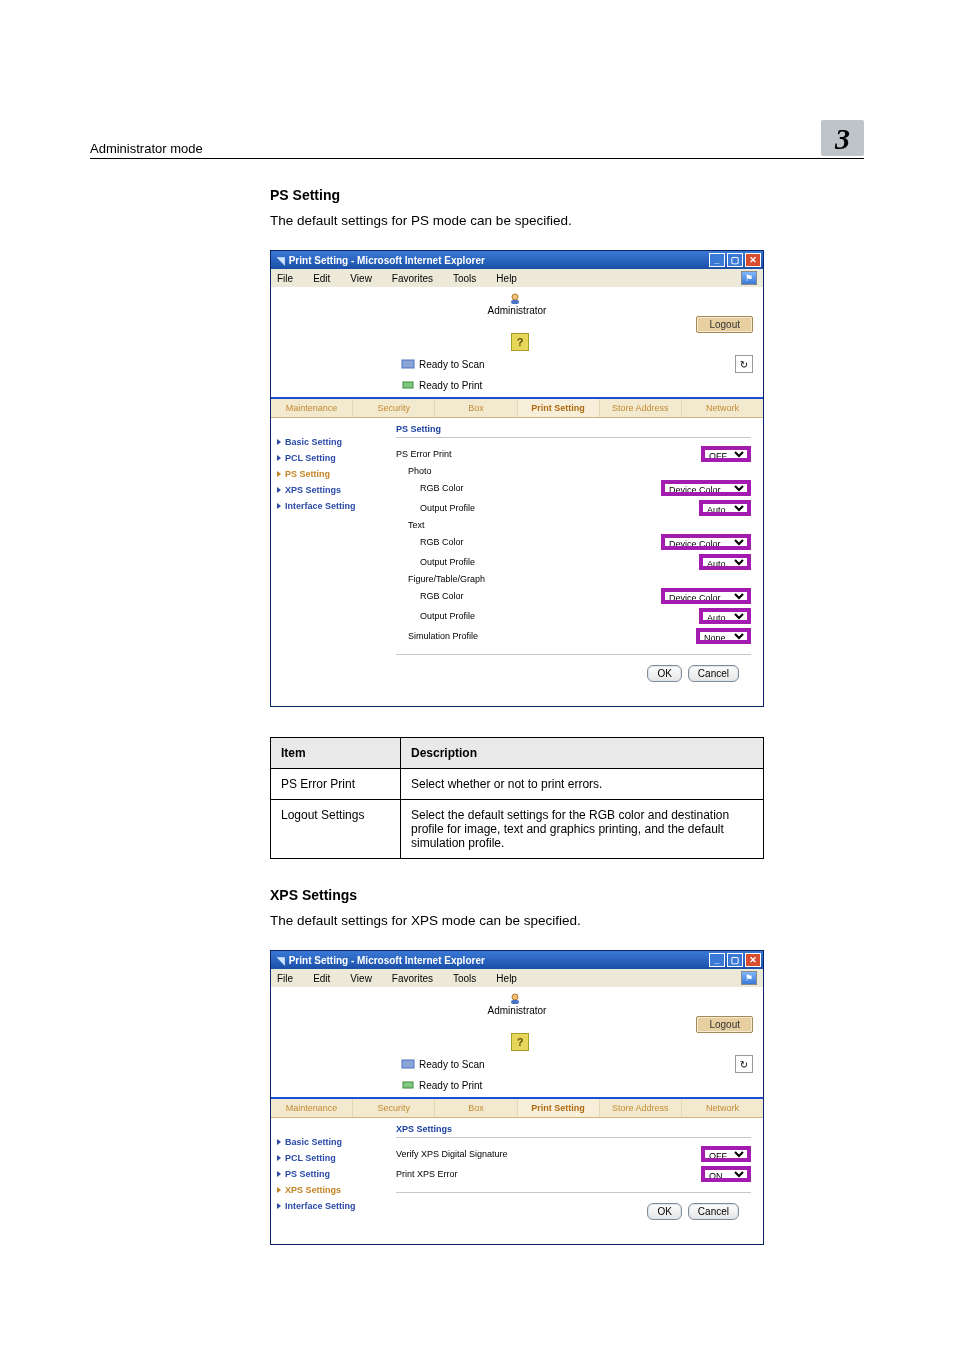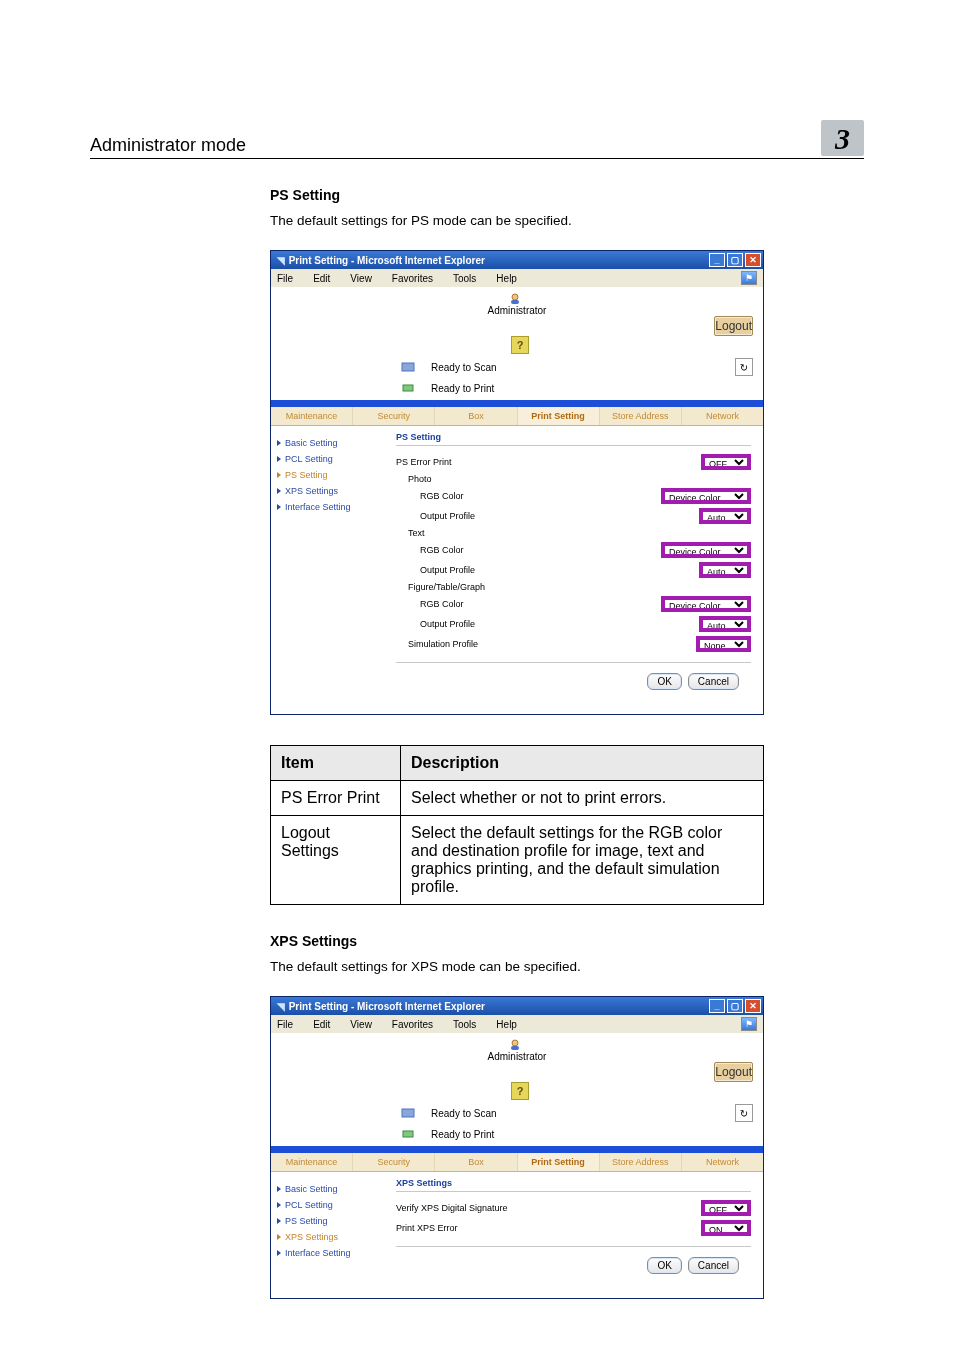--- a/index.html
+++ b/index.html
@@ -15,21 +15,21 @@
     position: relative;
   }
   .header-row {
     display: flex;
     align-items: flex-end;
     border-bottom: 1px solid #000;
     padding-bottom: 2px;
     margin-bottom: 28px;
   }
   .header-title {
-    font-size: 18px;
+    font-size: 13px;
     flex: 1;
   }
   .header-badge {
     background: #bfc4c9;
     padding: 4px 14px 2px 14px;
     border-radius: 2px;
     font-family: "Times New Roman", serif;
     font-size: 30px;
     font-weight: bold;
     font-style: italic;
@@ -43,21 +43,21 @@
   .sec-body {
     font-size: 13.5px;
     margin: 0 0 22px 180px;
   }
 
   
   table.desc {
     border-collapse: collapse;
     width: 494px;
     margin: 0 0 28px 180px;
-    font-size: 16px;
+    font-size: 12px;
   }
   table.desc th, table.desc td {
     border: 1px solid #000;
     padding: 8px 10px;
     text-align: left;
     vertical-align: top;
   }
   table.desc th {
     background: #e9e9e9;
     font-weight: bold;
@@ -106,71 +106,72 @@
     padding: 6px 10px 2px 10px;
     flex-direction: column;
   }
   .admin-icon { width:14px; height:12px; margin-right:4px; }
   .admin-icon svg { width:14px; height:12px; }
   .logout-btn {
     margin-left:auto;
     background:#e8cfa0;
     border:1px solid #a28a5a;
     border-radius:2px;
-    padding:2px 0;
-    font-size:12px;
+    padding:2px 12px;
+    font-size:10px;
     color:#333;
     box-shadow: inset 0 0 0 1px #f6ebd2;
   }
   .help-sq {
     width:18px; height:18px;
     background:#e6d75b;
     border:1px solid #a89d2c;
     margin-left:6px;
     display:flex; align-items:center; justify-content:center;
     color:#5b5210; font-weight:bold; font-size:11px;
   }
   .statusrow {
     padding: 2px 10px 6px 130px;
     display:flex; align-items:center;
-    gap:16px;
+    gap:4px;
   }
   .statusrow .sicon { width:14px; height:12px; display:flex; }
   .statusrow .refresh {
     margin-left:auto;
     width:18px; height:18px;
     border:1px solid #999;
     display:flex; align-items:center; justify-content:center;
     background:#fff;
     font-family: Arial;
   }
   .tabbar {
     display:flex;
-    border-top: 7px solid #1d4ed8;
+    border-top: 2px solid #1d4ed8;
     border-bottom: 1px solid #d0b37a;
     background:#f3e9cf;
   }
   .tab {
     flex:1;
     text-align:center;
     padding:4px 2px;
     font-size:9px;
     color:#c28b33;
     border-right:1px solid #e4d7b5;
   }
   .tab:last-child { border-right:none; }
   .tab.active { color:#b06a12; font-weight:bold; background:#f7efd9; }
   .mainarea {
     display:flex;
     min-height:60px;
   }
   .sidebar {
     width:115px;
     background:#fff;
-    padding:9px 0;
+    padding:16px 0;
+    font-weight:bold;
   }
   .side-item {
     display:flex;
     align-items:center;
     gap:4px;
     padding:3px 6px;
     font-size:9px;
     color:#2a4aa8;
     cursor:pointer;
   }

